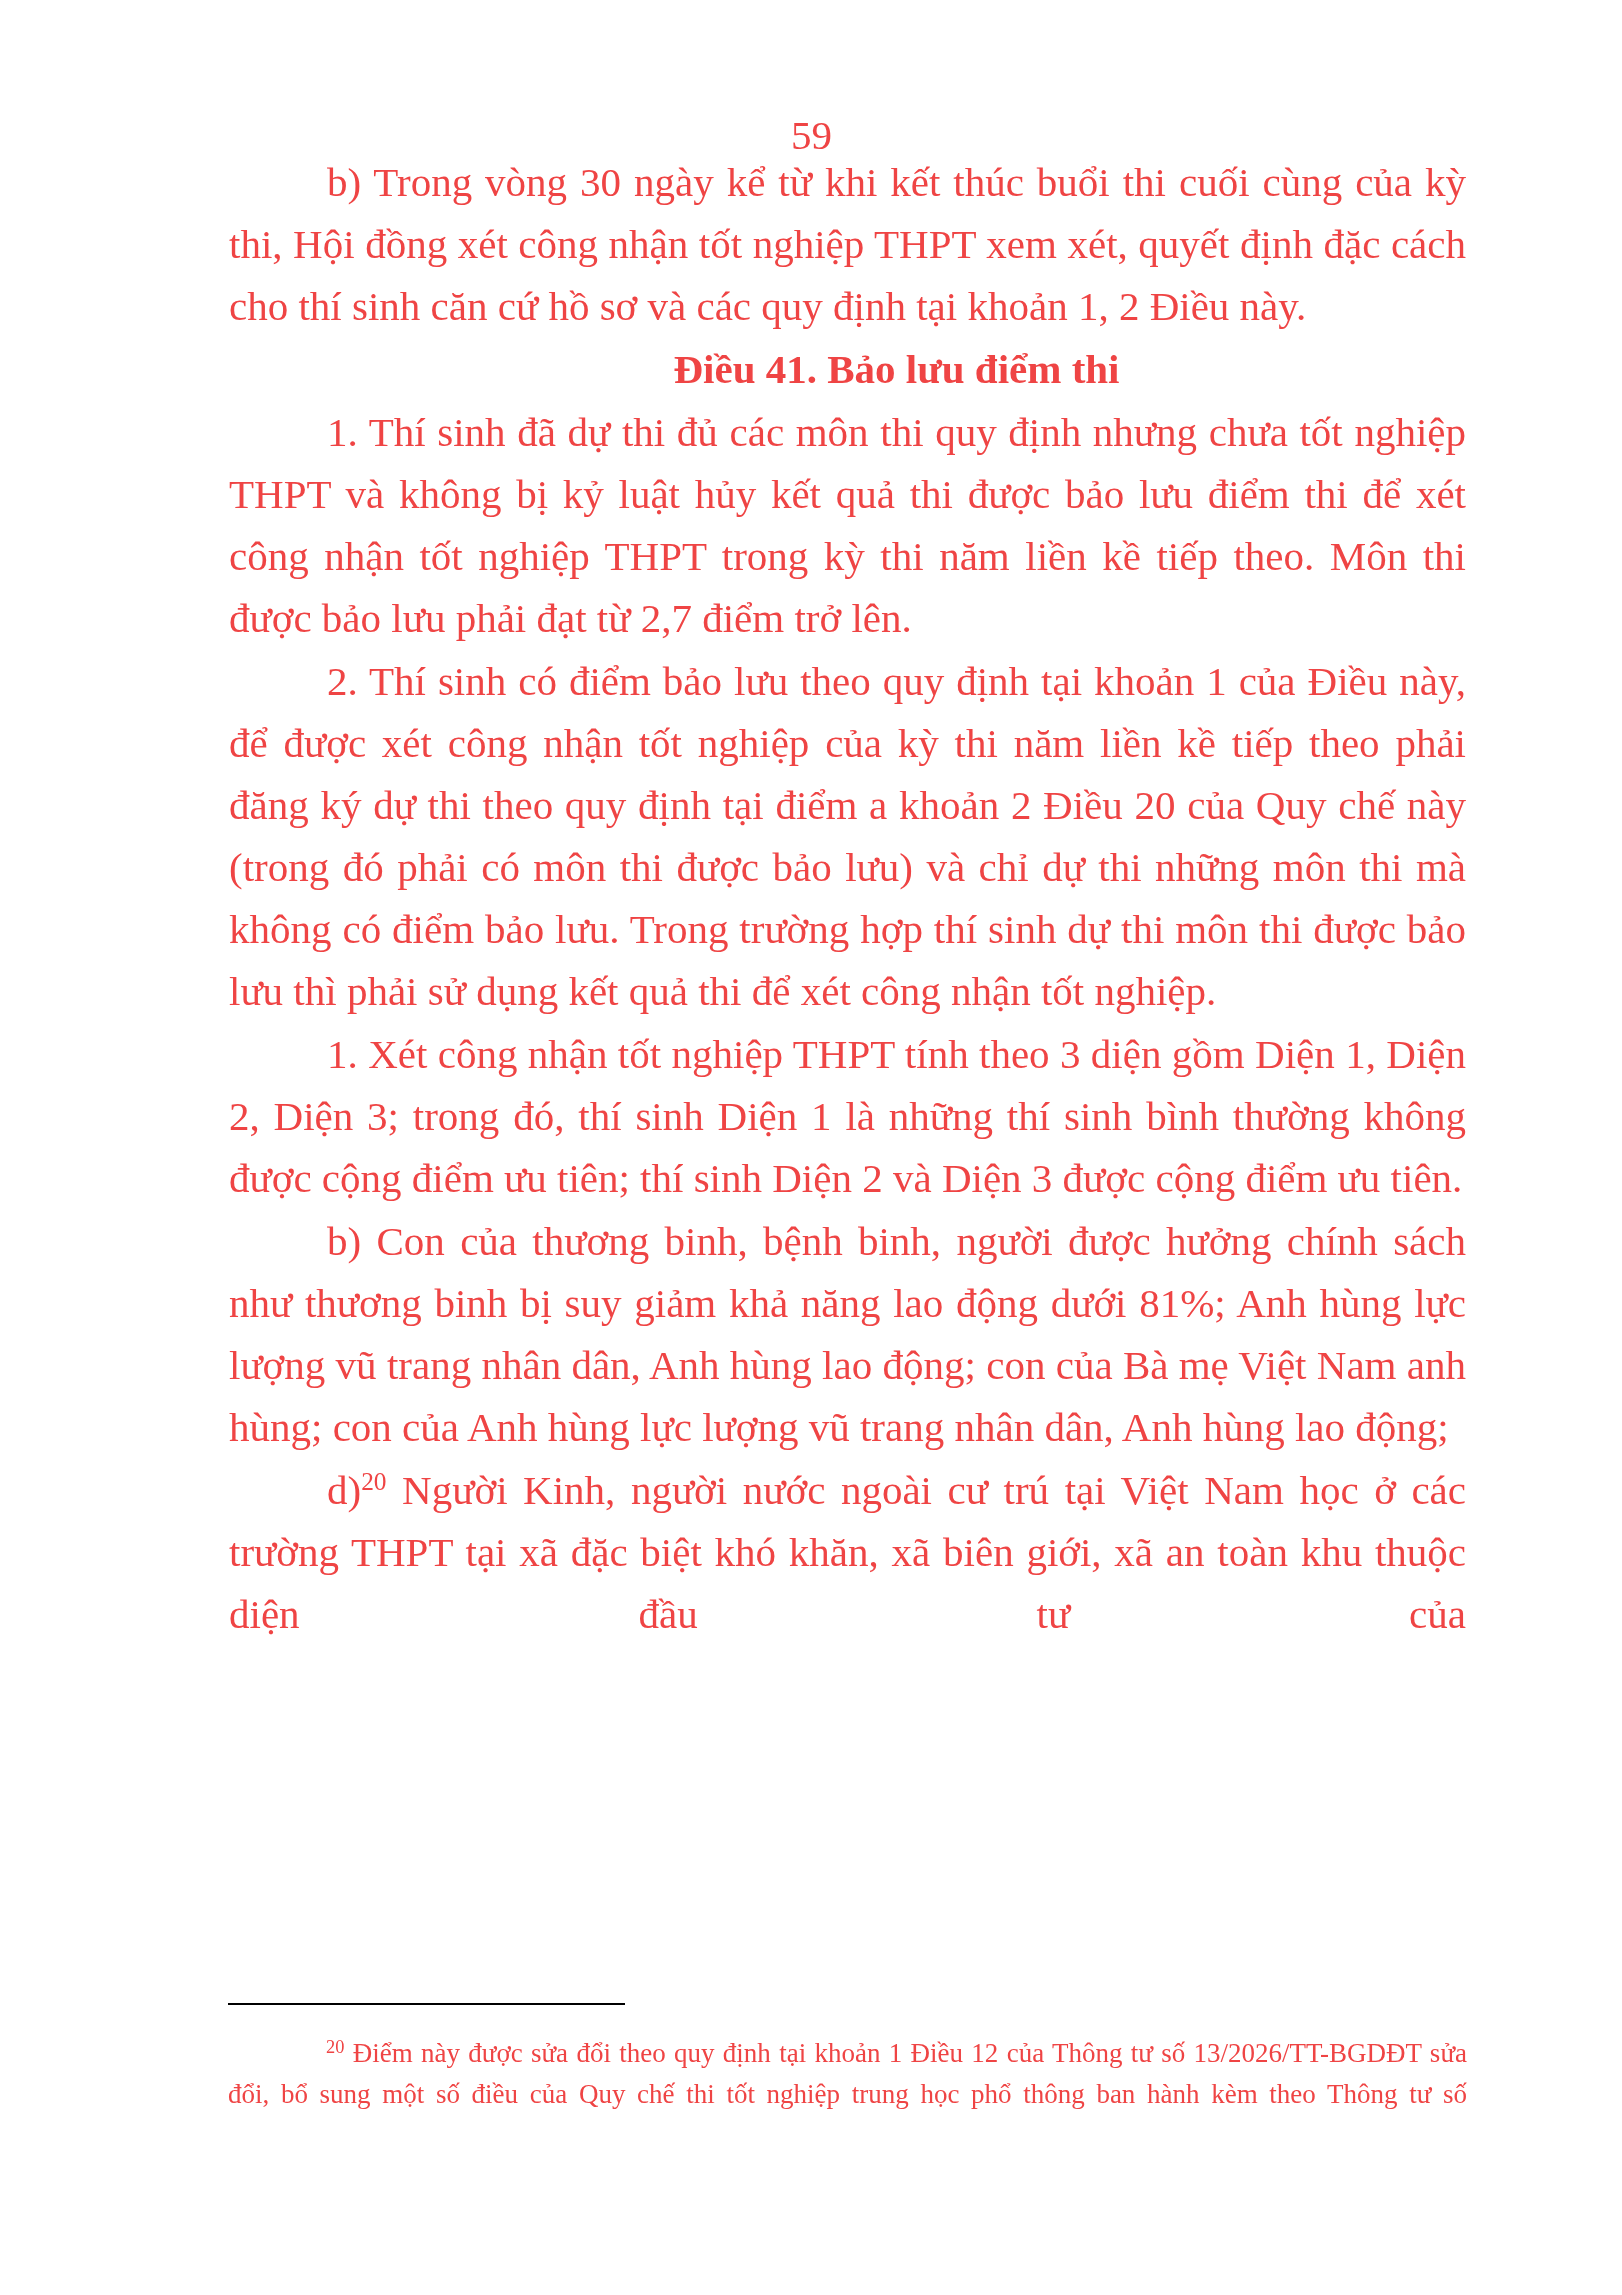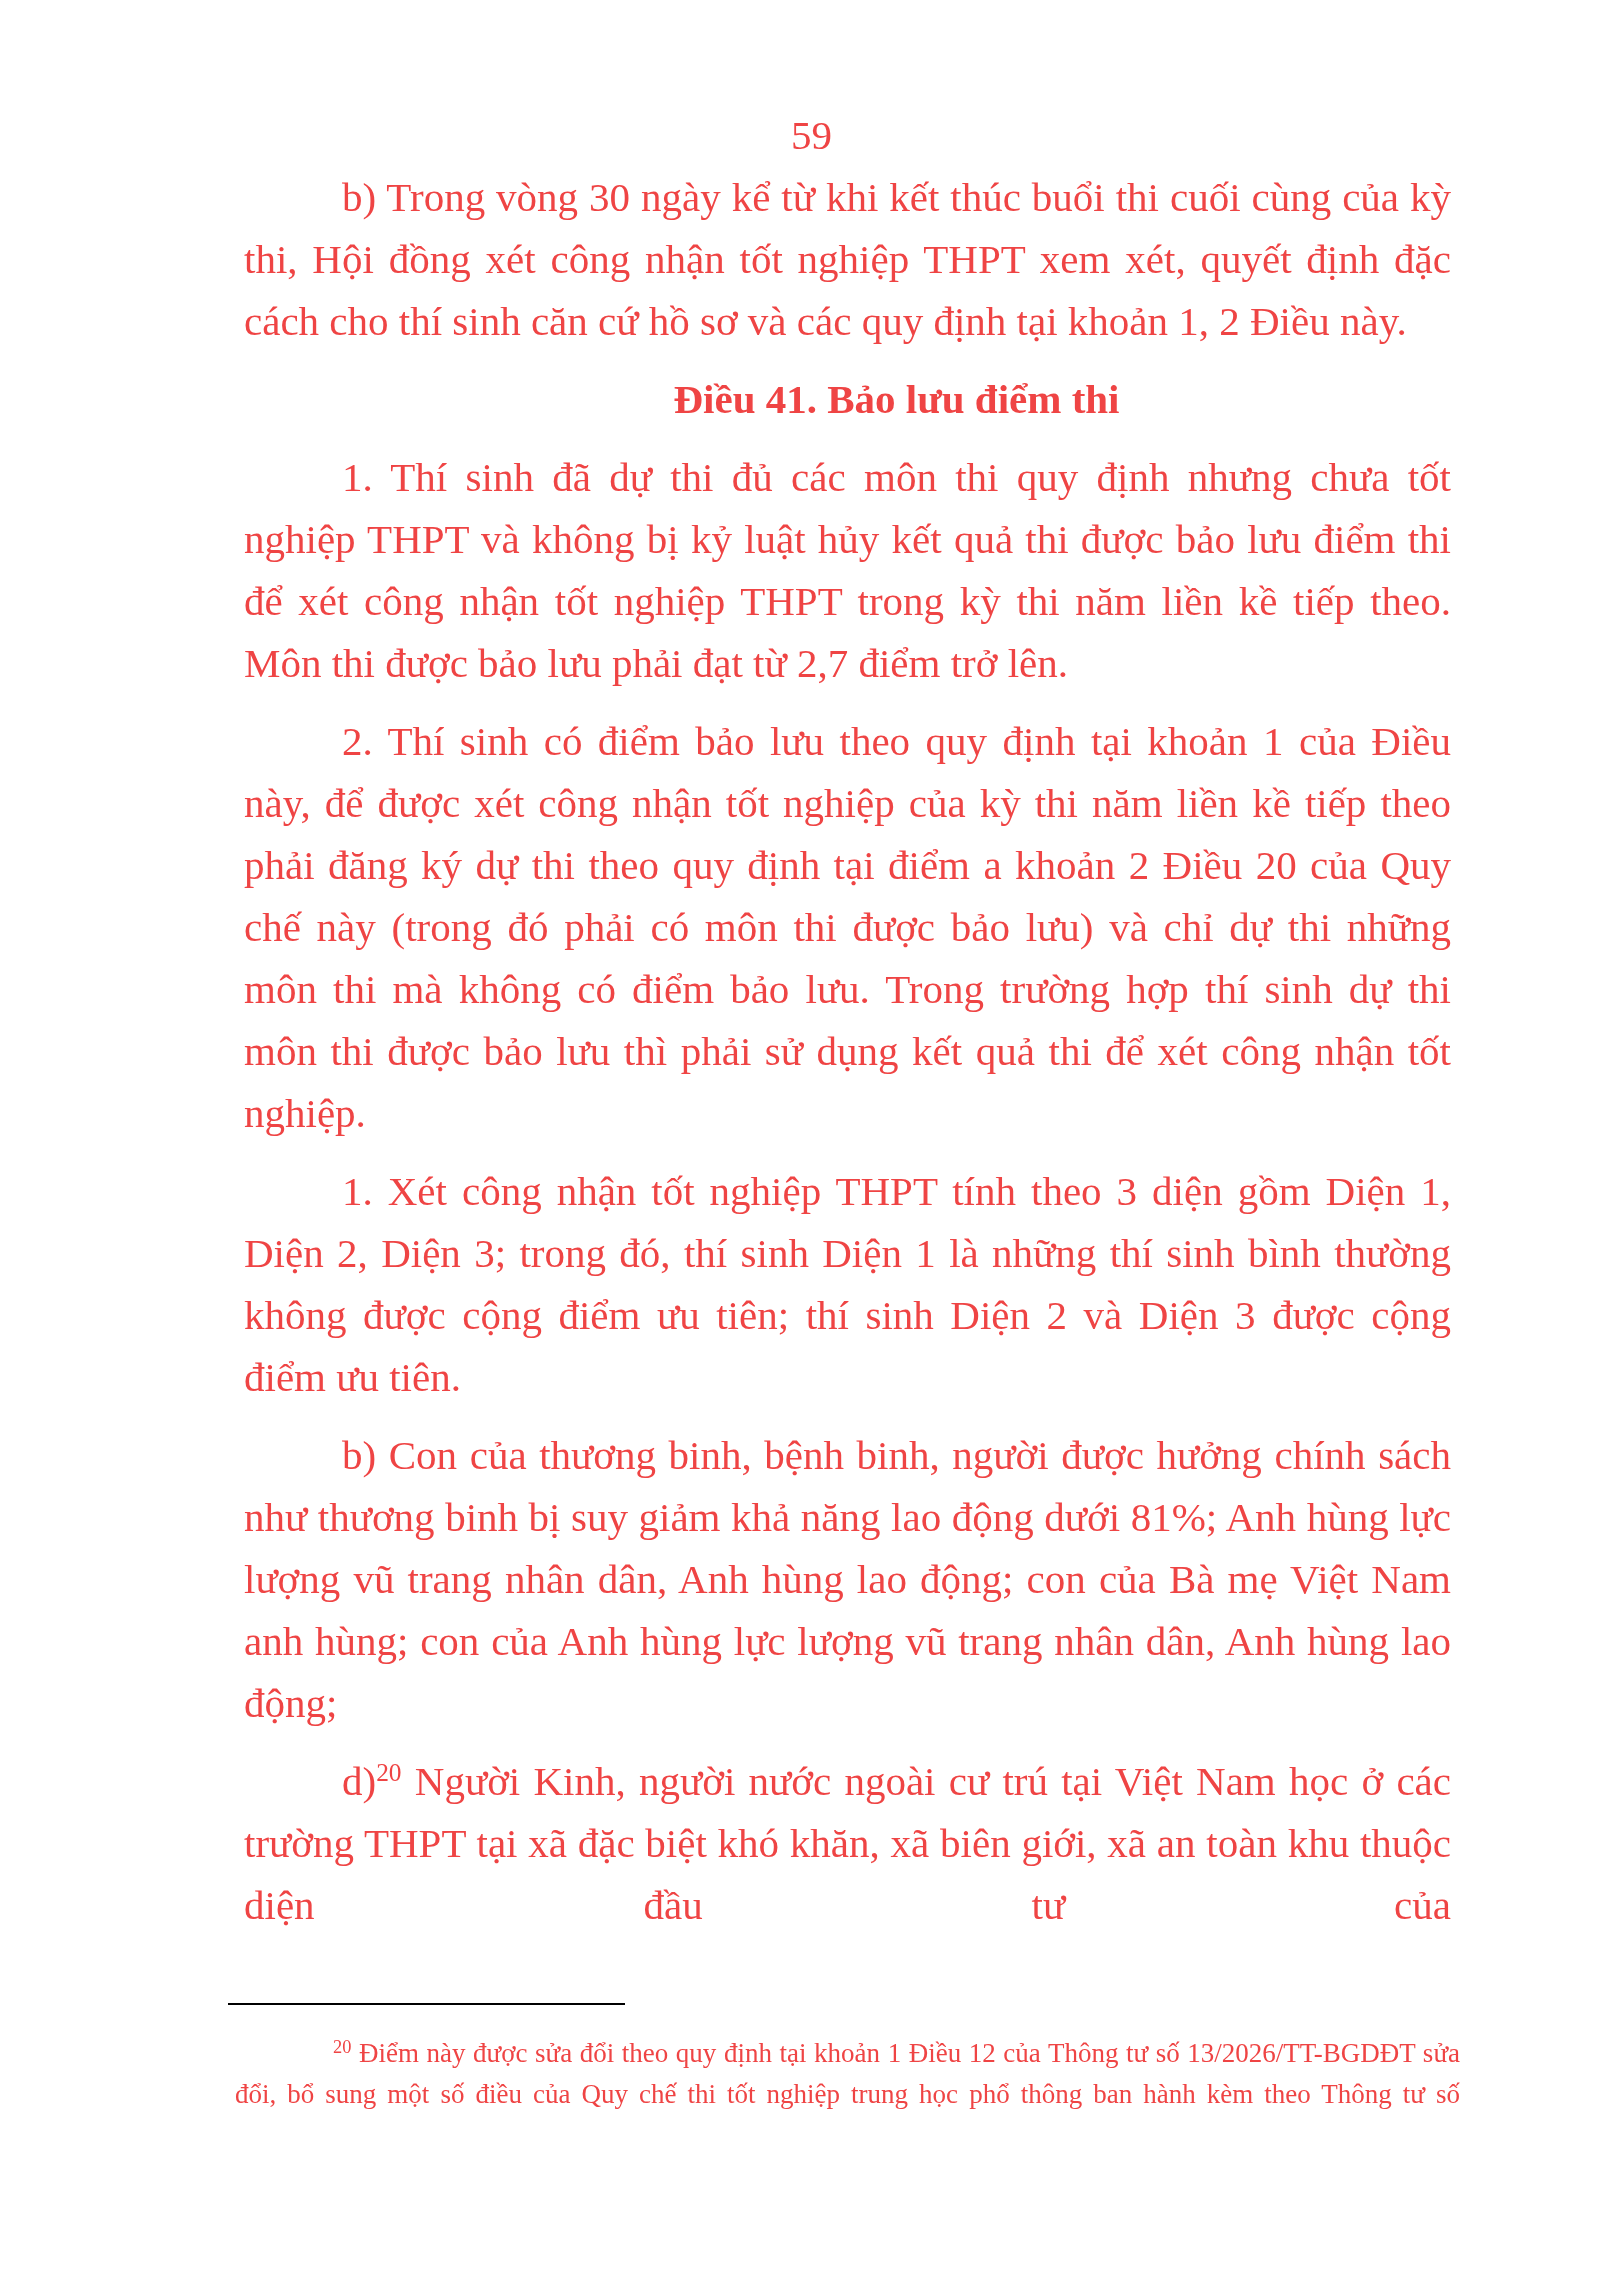--- a/index.html
+++ b/index.html
@@ -28,21 +28,21 @@
   .body-text {
     position: absolute;
     top: 150px;
     left: 228px;
     width: 1239px;
     font-size: 41px;
     line-height: 62px;
     text-align: justify;
   }
   .body-text p {
-    margin: 16px;
+    margin: 1px;
     padding: 0;
     text-indent: 98px;
   }
   .body-text p.heading {
     font-weight: bold;
     text-align: center;
   }
   .justify-last {
     text-align-last: justify;
   }
@@ -57,21 +57,21 @@
     left: 228px;
     width: 1239px;
   }
   .footnote-separator {
     width: 397px;
     height: 2.4px;
     background: #000000;
     margin: 0 0 28px 0;
   }
   .footnote {
-    margin: 7px;
+    margin: 0;
     font-size: 27px;
     line-height: 41px;
     text-align: justify;
     text-align-last: justify;
     text-indent: 98px;
   }
   .footnote sup.fn-marker {
     font-size: 0.68em;
     line-height: 0;
     vertical-align: 0.5em;

